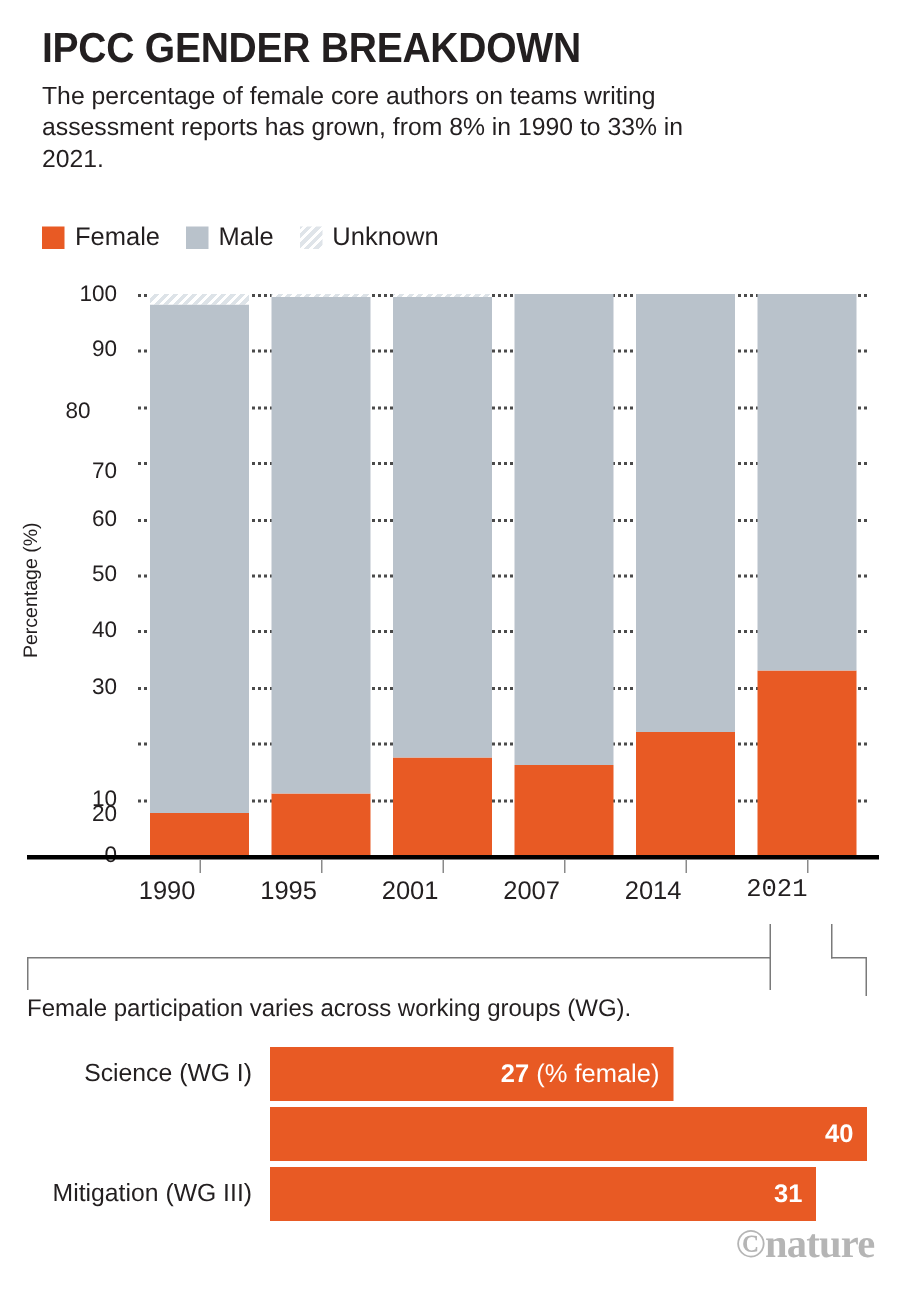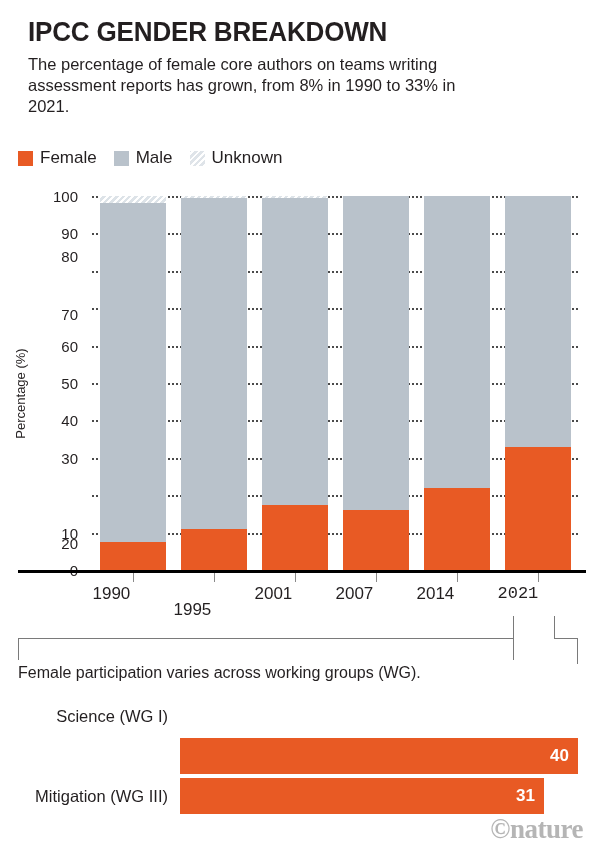--- a/index.html
+++ b/index.html
@@ -18,21 +18,21 @@
     font-family:"Liberation Sans Narrow","Liberation Sans",sans-serif;
     transform:scaleX(0.93);transform-origin:left center;
     margin:0 0 6px 0;white-space:nowrap;
   }
   #chart-subtitle{
     font-size:16.5px;line-height:21px;color:#231f20;margin:0;
     max-width:430px;
   }
 
   
-  #legend{position:absolute;left:18px;top:148px;display:flex;align-items:flex-start;gap:17px;}
+  #legend{position:absolute;left:28px;top:148px;display:flex;align-items:flex-start;gap:17px;}
   .legend-item{display:flex;align-items:center;gap:7px;}
   .legend-swatch{width:15px;height:15px;display:block;}
   .sw-female{background:#e85a24;}
   .sw-male{background:#b9c2cb;}
   .sw-unknown{
     background:
       repeating-linear-gradient(-45deg,#ffffff 0 2px,#dfe4e9 2px 4.5px);
   }
   .legend-label{font-size:17px;color:#231f20;}
 
@@ -142,21 +142,21 @@
   <div id="y-axis-title">Percentage (%)</div>
   <div class="ytick-wrap" id="ytick-wrap">
       <div class="ytick" style="top: 374px;">0</div>
       <div class="ytick" style="top: 336.6px;">10</div>
       <div class="ytick" style="top: 299.2px; margin-top: 48px;">20</div>
       <div class="ytick" style="top: 261.8px;">30</div>
       <div class="ytick" style="top: 224.4px;">40</div>
       <div class="ytick" style="top: 187px;">50</div>
       <div class="ytick" style="top: 149.6px;">60</div>
       <div class="ytick" style="top: 118px;">70</div>
-      <div class="ytick" style="top: 60px;">80</div>
+      <div class="ytick" style="top: 78px; text-align: center;">80</div>
       <div class="ytick" style="top: 37.4px;">90</div>
       <div class="ytick" style="top: 0px;">100</div>
     </div>
   <div id="gridlines">
       <div class="gridline" style="top: 336.6px;"></div>
       <div class="gridline" style="top: 299.2px;"></div>
       <div class="gridline" style="top: 261.8px;"></div>
       <div class="gridline" style="top: 224.4px;"></div>
       <div class="gridline" style="top: 187px;"></div>
       <div class="gridline" style="top: 149.6px;"></div>
@@ -192,21 +192,21 @@
       <div class="bar-col" style="left: 412.5px;">
         <div class="seg seg-female" style="bottom: 0px; height: 123.42px;"></div>
         <div class="seg seg-male" style="bottom: 123.42px; height: 250.58px;"></div>
       </div>
     </div>
   <div id="x-axis-line"></div>
   <div id="xticks">
       <div class="xtick-mark" style="left: 132.5px;"></div>
       <div class="xtick-label" style="left: 132.5px;">1990</div>
       <div class="xtick-mark" style="left: 213.5px;"></div>
-      <div class="xtick-label" style="left: 213.5px; margin-top: 16px;">1995</div>
+      <div class="xtick-label" style="left: 213.5px;">1995</div>
       <div class="xtick-mark" style="left: 294.5px;"></div>
       <div class="xtick-label" style="left: 294.5px;">2001</div>
       <div class="xtick-mark" style="left: 375.5px;"></div>
       <div class="xtick-label" style="left: 375.5px;">2007</div>
       <div class="xtick-mark" style="left: 456.5px;"></div>
       <div class="xtick-label" style="left: 456.5px;">2014</div>
       <div class="xtick-mark" style="left: 537.5px;"></div>
       <div class="xtick-label" style="left: 537.5px; font-family: Liberation Mono, monospace;">2021</div>
     </div>
 </div>
@@ -217,20 +217,23 @@
   <div id="bracket-right-v1"></div>
   <div id="bracket-right-h"></div>
   <div id="bracket-right-v2"></div>
 </div>
 
 <div id="wg-section">
   <div id="wg-caption">Female participation varies across working groups (WG).</div>
   <div id="wg-chart">
       <div class="wg-row">
         <div class="wg-label">Science (WG I)</div>
+        <div class="wg-bar" style="width: 268.65px; background: rgb(232, 90, 36);">
+          <div class="wg-value">27<span class="unit"> (% female)</span></div>
+        </div>
       </div>
       <div class="wg-row">
         <div class="wg-bar" style="width: 398px; background: rgb(232, 90, 36);">
           <div class="wg-value">40</div>
         </div>
       </div>
       <div class="wg-row">
         <div class="wg-label">Mitigation (WG III)</div>
         <div class="wg-bar" style="width: 364px; background: rgb(232, 90, 36);">
           <div class="wg-value">31</div>

